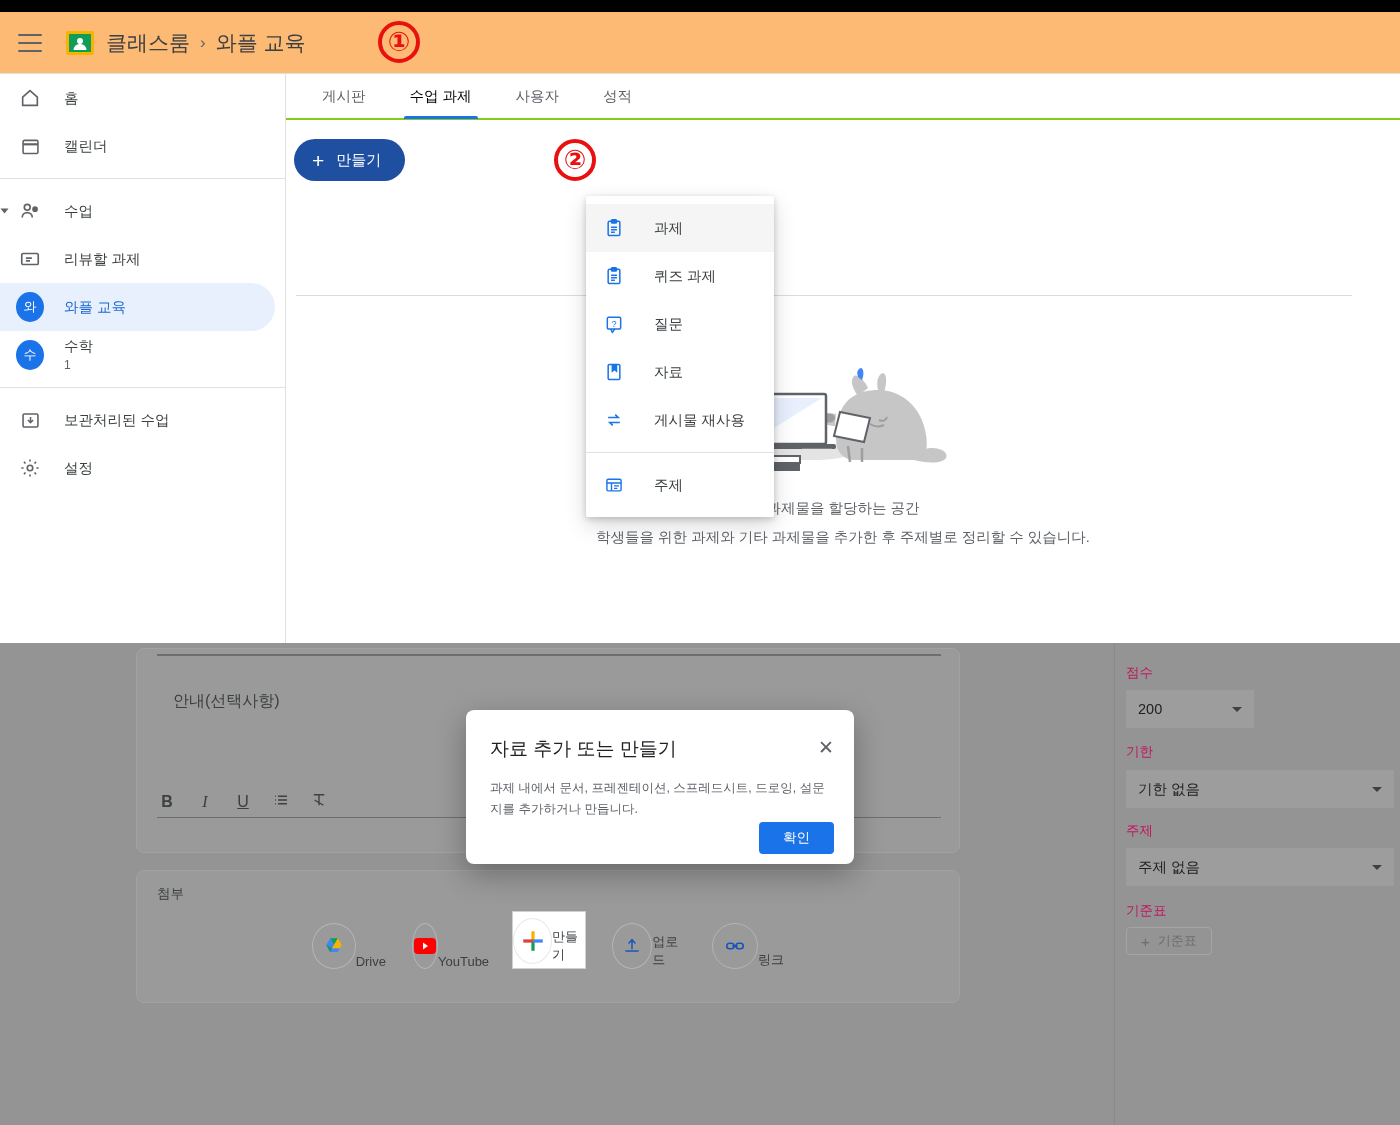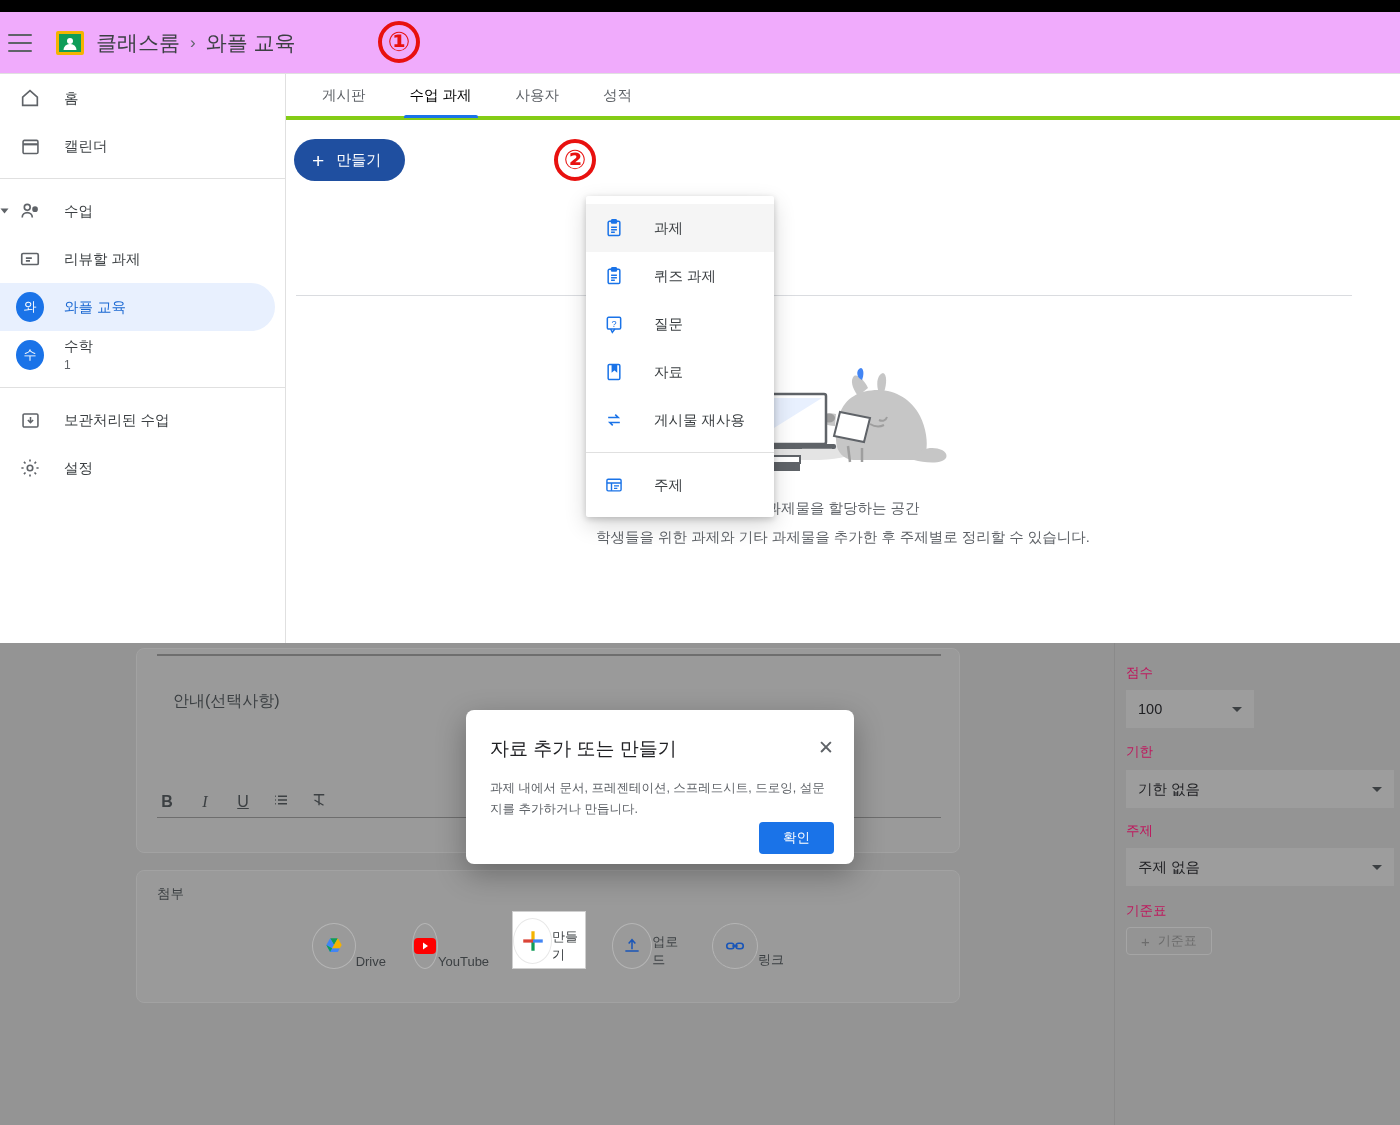--- a/index.html
+++ b/index.html
@@ -9,21 +9,21 @@
     background: #ffffff; overflow: hidden;
   }
   #root { position: relative; width: 1400px; height: 1125px; background: #fff; }
 
   
   .topbar-black { position:absolute; left:0; top:0; width:1400px; height:12px; background:#000; }
 
   
   .app-header {
     position:absolute; left:0; top:12px; width:1400px; height:62px;
-    background:#f0abfc; display:flex; align-items:center; padding-left:8px;
+    background:#fdba74; display:flex; align-items:center; padding-left:18px;
     border-bottom:1px solid #e0e0e0;
   }
   .hamburger { width:24px; height:18px; margin-right:24px; display:flex; flex-direction:column; justify-content:space-between; cursor:pointer; }
   .hamburger span { display:block; height:2px; background:#5f6368; border-radius:1px; }
   .cr-logo { width:28px; height:24px; margin-right:12px; position:relative; }
   .cr-logo .board { position:absolute; inset:0; background:#0f9d58; border:3px solid #f4b400; border-radius:2px; }
   .cr-logo .person { position:absolute; left:50%; top:7px; transform:translateX(-50%); width:6px; height:6px; border-radius:50%; background:#fff; }
   .cr-logo .body { position:absolute; left:50%; top:13px; transform:translateX(-50%); width:13px; height:6px; border-radius:6px 6px 0 0; background:#fff; }
   .breadcrumb { display:flex; align-items:center; font-size:21px; color:#3c4043; font-weight:400; }
   .breadcrumb .sep { margin:0 10px; color:#5f6368; font-size:17px; }
@@ -45,21 +45,21 @@
   .nav-item .sub { font-size:12px; color:#5f6368; }
   .nav-item.selected { background:#e8f0fe; border-radius:0 24px 24px 0; margin-right:10px; }
   .nav-item.selected .label { color:#1967d2; }
   .nav-divider { height:1px; background:#e0e0e0; margin:8px 0; }
   .avatar { width:30px; height:30px; border-radius:50%; background:#1a73e8; color:#fff; font-size:13px;
             display:flex; align-items:center; justify-content:center; }
   .caret { position:absolute; left:2px; width:0; height:0; border-left:5px solid #5f6368; border-top:4px solid transparent; border-bottom:4px solid transparent; transform:rotate(90deg); }
 
   
   .main { position:absolute; left:286px; top:74px; width:1114px; height:569px; background:#fff; }
-  .tabs { display:flex; height:46px; align-items:center; padding-left:36px; border-bottom:4px solid #84cc16; }
+  .tabs { display:flex; height:46px; align-items:center; padding-left:36px; border-bottom:2px solid #84cc16; }
   .tab { font-size:14.5px; color:#5f6368; margin-right:44px; position:relative; height:46px; display:flex; align-items:center; cursor:pointer; }
   .tab.active { color:#000000; }
   .tab.active::after { content:""; position:absolute; left:-6px; right:-6px; bottom:0; height:3px; background:#1a73e8; border-radius:2px 2px 0 0; }
 
   .create-btn {
     position:absolute; left:294px; top:139px; height:42px; padding:0 24px 0 18px;
     background:#1f4fa0; color:#fff; border:none; border-radius:21px;
     font-size:15px; display:flex; align-items:center; cursor:pointer; z-index:50;
   }
   .create-btn .plus { font-size:21px; margin-right:12px; font-weight:400; line-height:1; }
@@ -420,21 +420,21 @@
         </div>
       </div>
 
     </div>
 
     <div class="dim-right"></div>
   </div>
 
   <div class="opt-label" style="left:1126px; top:664px;">점수</div>
   <div class="opt-field" style="left:1126px; top:690px; width:128px; height:38px;">
-    <span>100</span>
+    <span>200</span>
     <span class="opt-caret"></span>
   </div>
 
   <div class="opt-label" style="left:1126px; top:743px;">기한</div>
   <div class="opt-field" style="left:1126px; top:770px; width:268px; height:38px;">
     <span>기한 없음</span>
     <span class="opt-caret"></span>
   </div>
 
   <div class="opt-label" style="left:1126px; top:822px;">주제</div>

